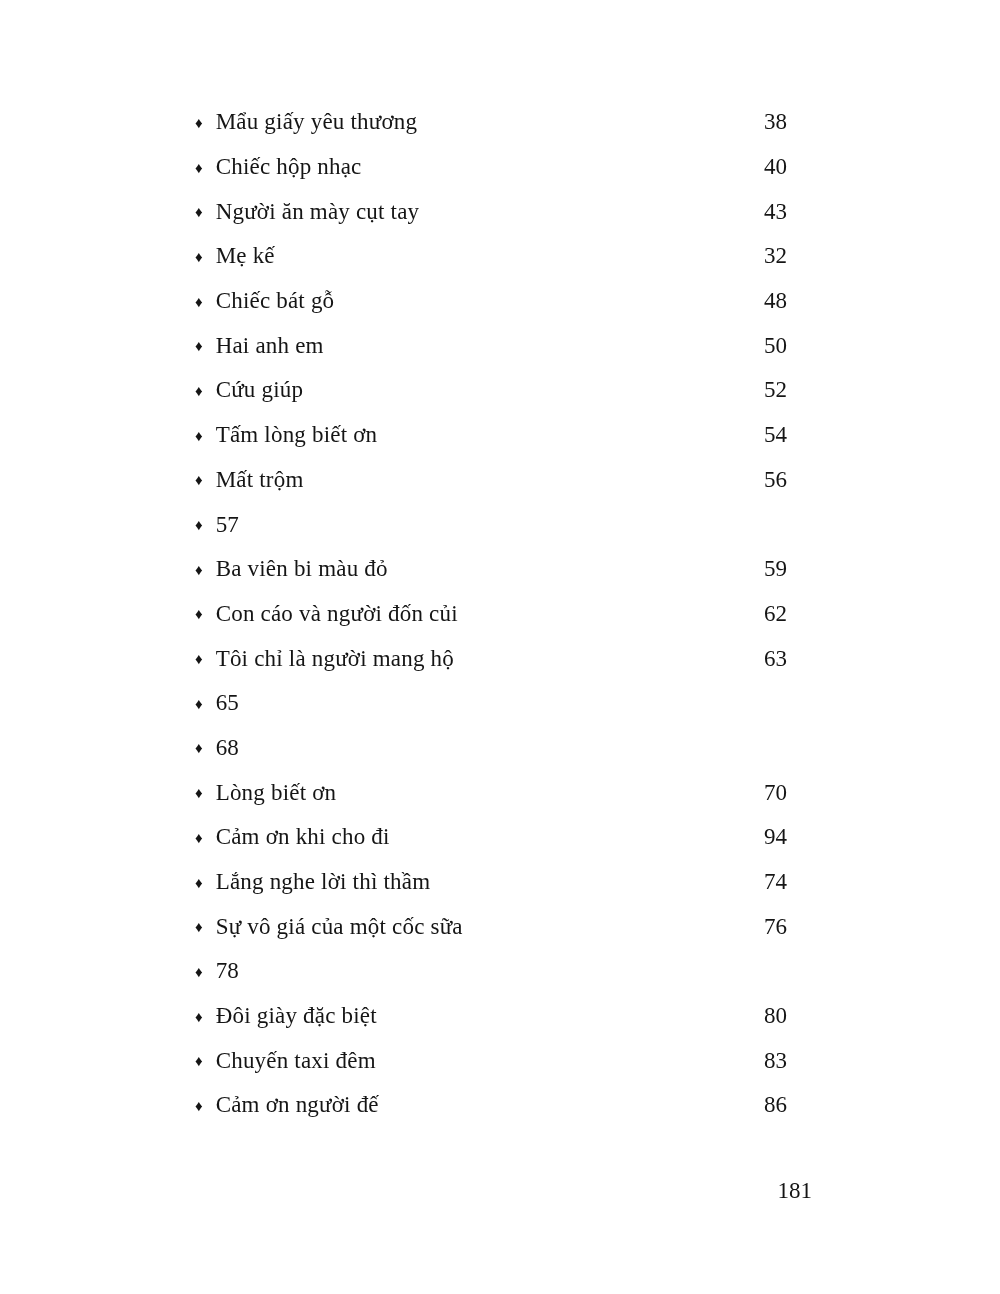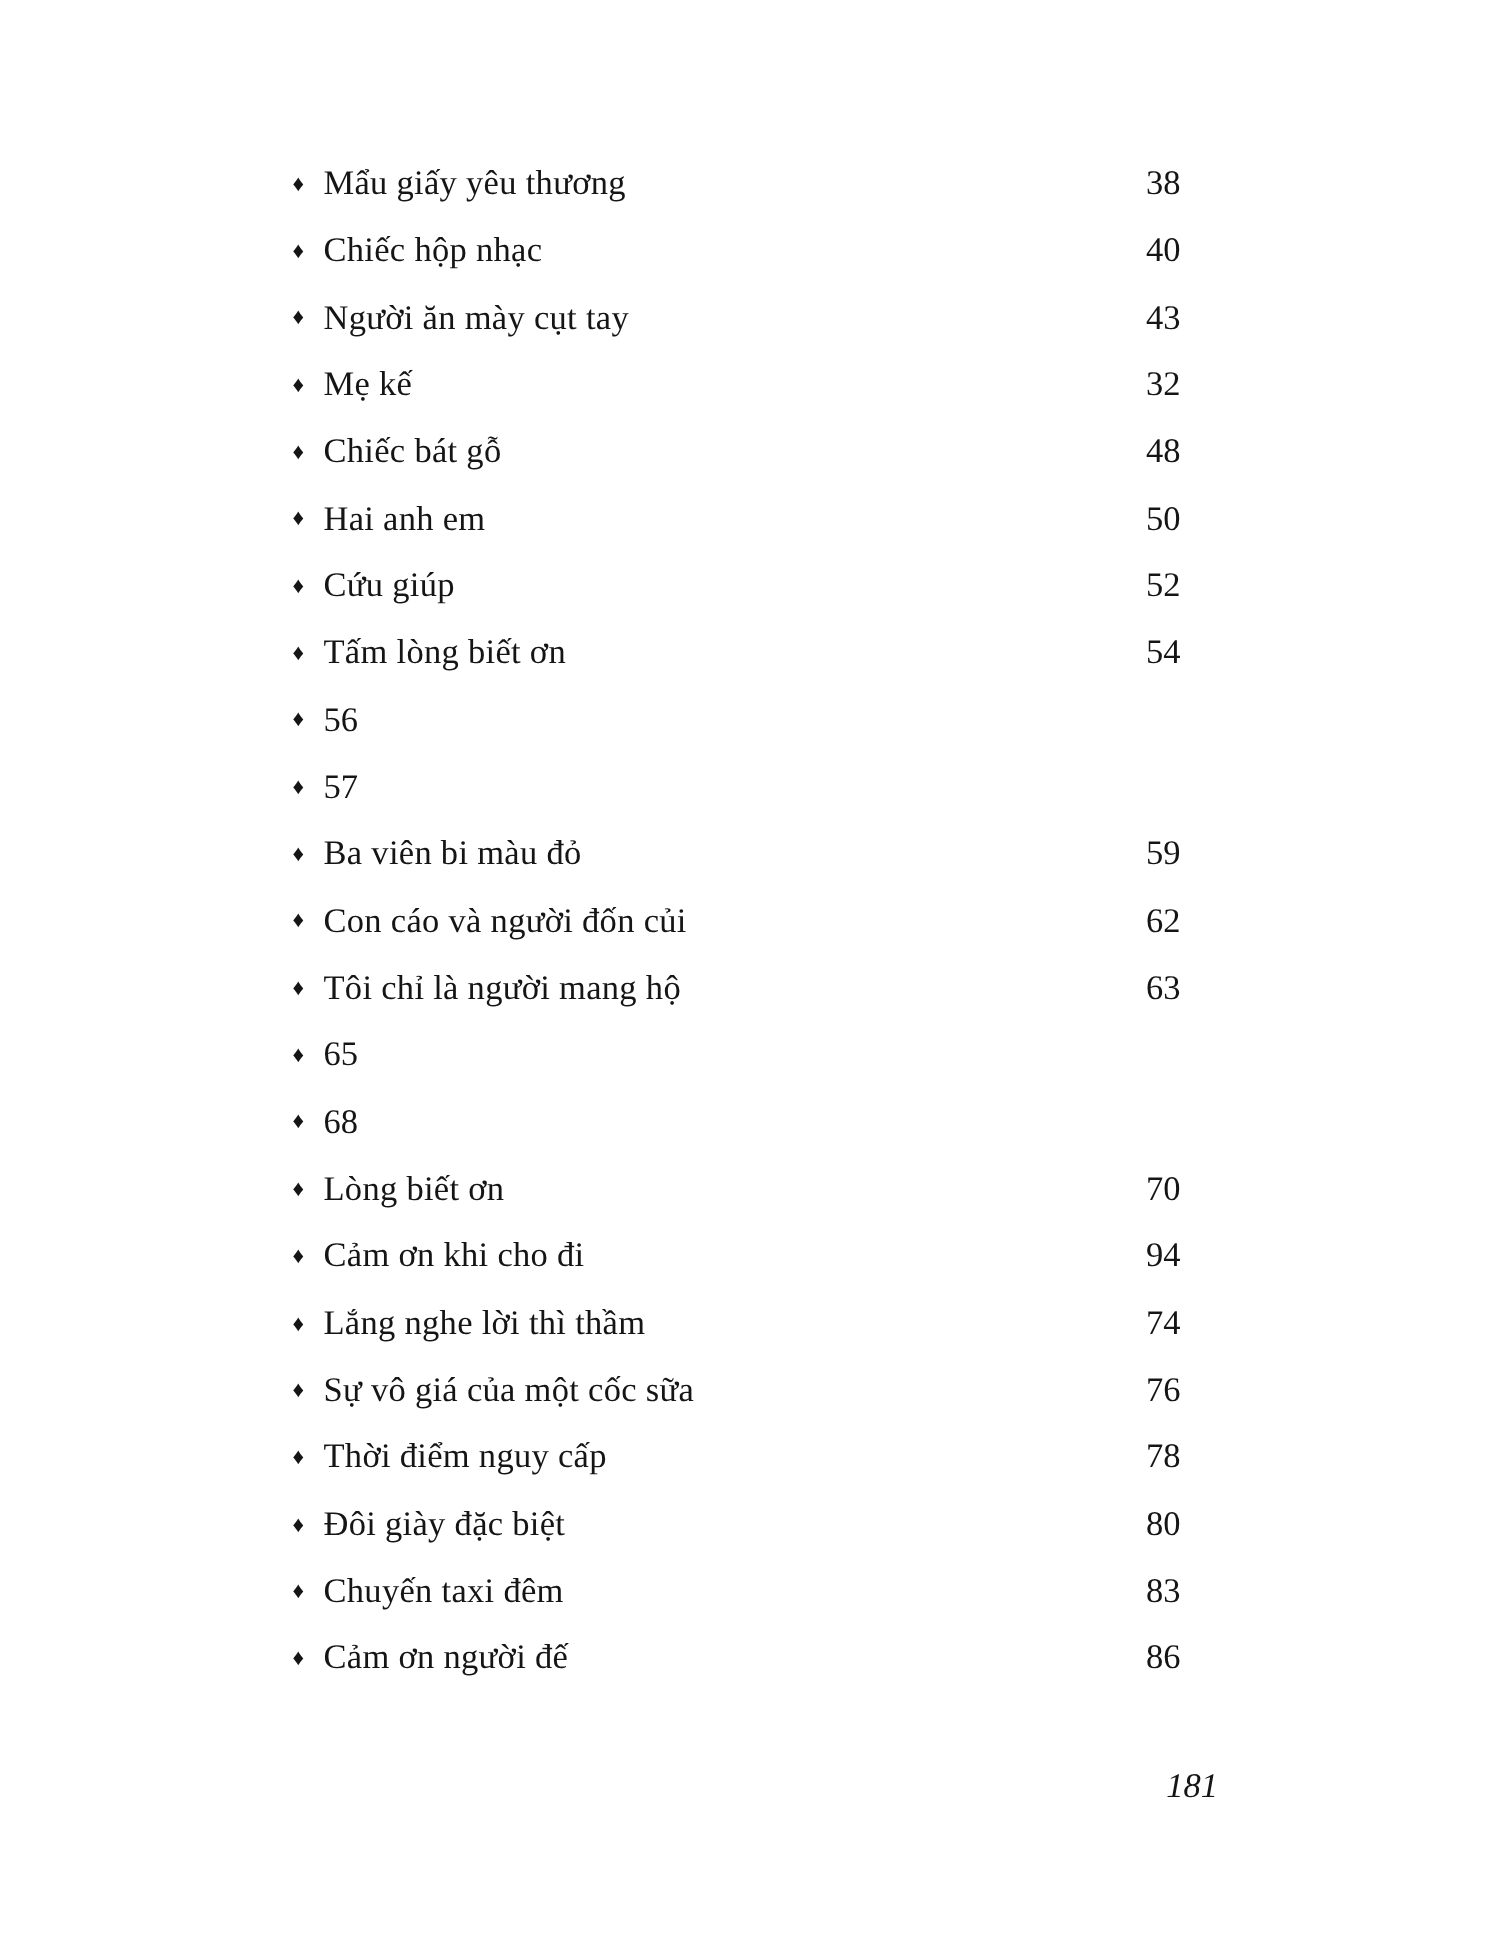--- a/index.html
+++ b/index.html
@@ -44,21 +44,20 @@
     flex: 0 0 auto;
     min-width: 48px;
     font-variant-numeric: lining-nums;
   }
   .folio {
     position: absolute;
     right: 188px;
     top: 1178px;
     font-size: 23px;
     text-align: right;
-    font-style: italic;
   }
 </style>
 </head>
 <body>
 
 <div class="book-page">
   <div class="toc-list" id="toc-list">
   <div class="toc-row">
     <span class="bullet">♦</span>
     <span class="title">Mẩu giấy yêu thương</span>
@@ -102,20 +101,21 @@
   </div>
 
   <div class="toc-row">
     <span class="bullet">♦</span>
     <span class="title">Tấm lòng biết ơn</span>
     <span class="pagenum">54</span>
   </div>
 
   <div class="toc-row">
     <span class="bullet">♦</span>
+    <span class="title">Mất trộm</span>
     <span class="pagenum">56</span>
   </div>
 
   <div class="toc-row">
     <span class="bullet">♦</span>
     <span class="pagenum">57</span>
   </div>
 
   <div class="toc-row">
     <span class="bullet">♦</span>
@@ -164,21 +164,20 @@
   </div>
 
   <div class="toc-row">
     <span class="bullet">♦</span>
     <span class="title">Sự vô giá của một cốc sữa</span>
     <span class="pagenum">76</span>
   </div>
 
   <div class="toc-row">
     <span class="bullet">♦</span>
-    <span class="title">Thời điểm nguy cấp</span>
     <span class="pagenum">78</span>
   </div>
 
   <div class="toc-row">
     <span class="bullet">♦</span>
     <span class="title">Đôi giày đặc biệt</span>
     <span class="pagenum">80</span>
   </div>
 
   <div class="toc-row">

